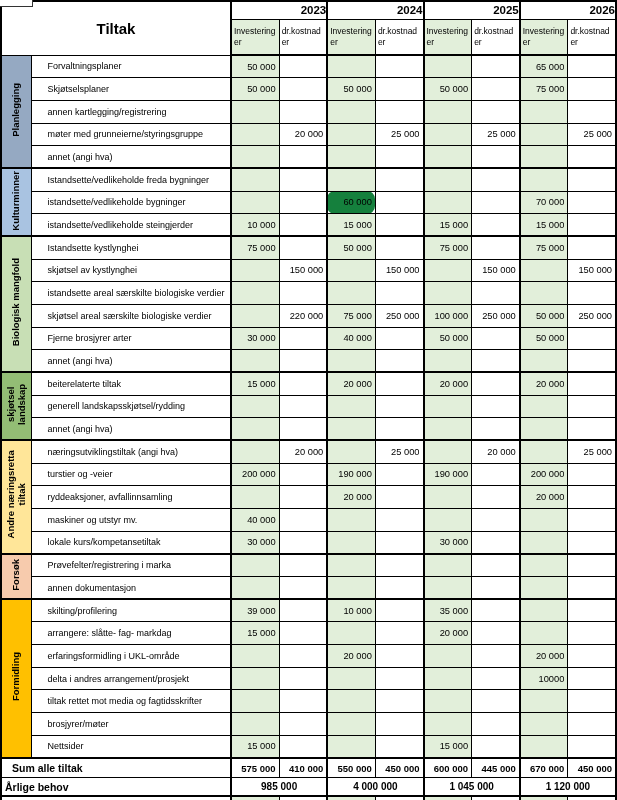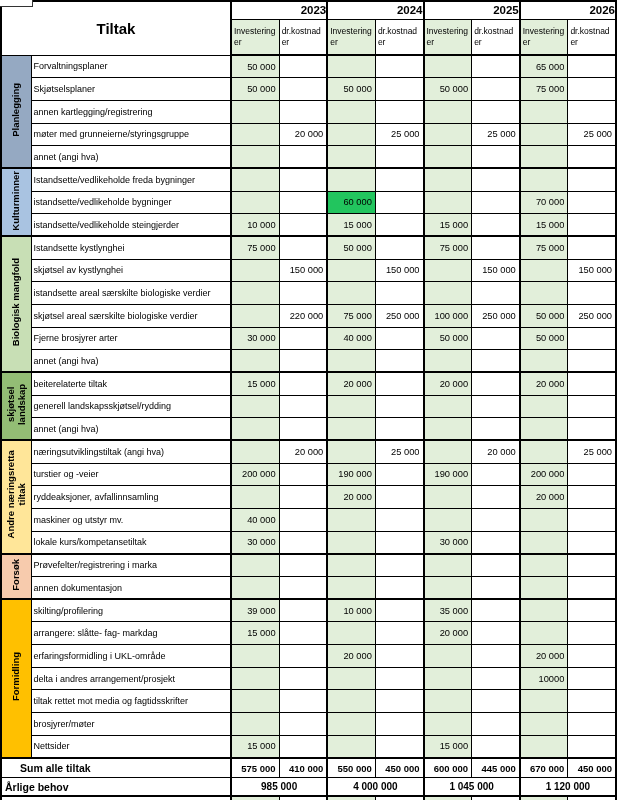--- a/index.html
+++ b/index.html
@@ -45,21 +45,21 @@
     word-break: break-all; overflow-wrap: break-word;
     border-bottom: 2px solid #000;
   }
   
   .ys { border-left: 2px solid #000; }
   
   .body-row { height: 22.68px; }
   .label-cell {
     font-size: 9px;
     text-align: left; vertical-align: middle;
-    padding-left: 2px;
+    padding-left: 16px;
     white-space: nowrap;
   }
   .val-cell {
     font-size: 9.3px;
     text-align: right; vertical-align: middle;
     padding-right: 3px;
     white-space: nowrap;
   }
   .group-end td { border-bottom: 2px solid #000; }
   .cat-cell {
@@ -73,21 +73,21 @@
     transform: rotate(180deg);
     font-weight: bold;
     font-size: 9.5px;
     line-height: 1.12;
     overflow-wrap: break-word;
     text-align: center;
   }
   
   .sum-row { height: 20px; }
   .sum-row td { border-top: 2px solid #000; font-weight: bold; vertical-align: middle; }
-  .sum-label { font-size: 10.5px; padding-left: 18px; text-align: left; }
+  .sum-label { font-size: 10.5px; padding-left: 10px; text-align: left; }
   .sum-val { font-size: 9.5px; text-align: right; padding-right: 3px; white-space: nowrap; }
   .annual-row { height: 18px; }
   .annual-row td { font-weight: bold; border-bottom: 2px solid #000; vertical-align: middle; }
   .annual-label { font-size: 10.5px; padding-left: 3px; text-align: left; }
   .annual-val { font-size: 10px; text-align: center; white-space: nowrap; }
   .partial-row { height: 9px; }
   
   .top-sliver {
     position: absolute; top: 0; left: 0;
     width: 33px; height: 7px;
@@ -198,21 +198,21 @@
           <td class="val-cell"></td>
           <td class="val-cell inv ys" style="background-color: rgb(226, 239, 218);"></td>
           <td class="val-cell"></td>
           <td class="val-cell inv ys" style="background-color: rgb(226, 239, 218);"></td>
           <td class="val-cell"></td>
         </tr>
         <tr class="body-row">
           <td class="label-cell">istandsette/vedlikeholde bygninger</td>
           <td class="val-cell inv ys" style="background-color: rgb(226, 239, 218);"></td>
           <td class="val-cell"></td>
-          <td class="val-cell inv ys" style="background-color: #22c55e;">60 000</td>
+          <td class="val-cell inv ys" style="background-color: #15803d; border-radius: 8px;">60 000</td>
           <td class="val-cell"></td>
           <td class="val-cell inv ys" style="background-color: rgb(226, 239, 218);"></td>
           <td class="val-cell"></td>
           <td class="val-cell inv ys" style="background-color: rgb(226, 239, 218);">70 000</td>
           <td class="val-cell"></td>
         </tr>
         <tr class="body-row group-end">
           <td class="label-cell">istandsette/vedlikeholde steingjerder</td>
           <td class="val-cell inv ys" style="background-color: rgb(226, 239, 218);">10 000</td>
           <td class="val-cell"></td>

